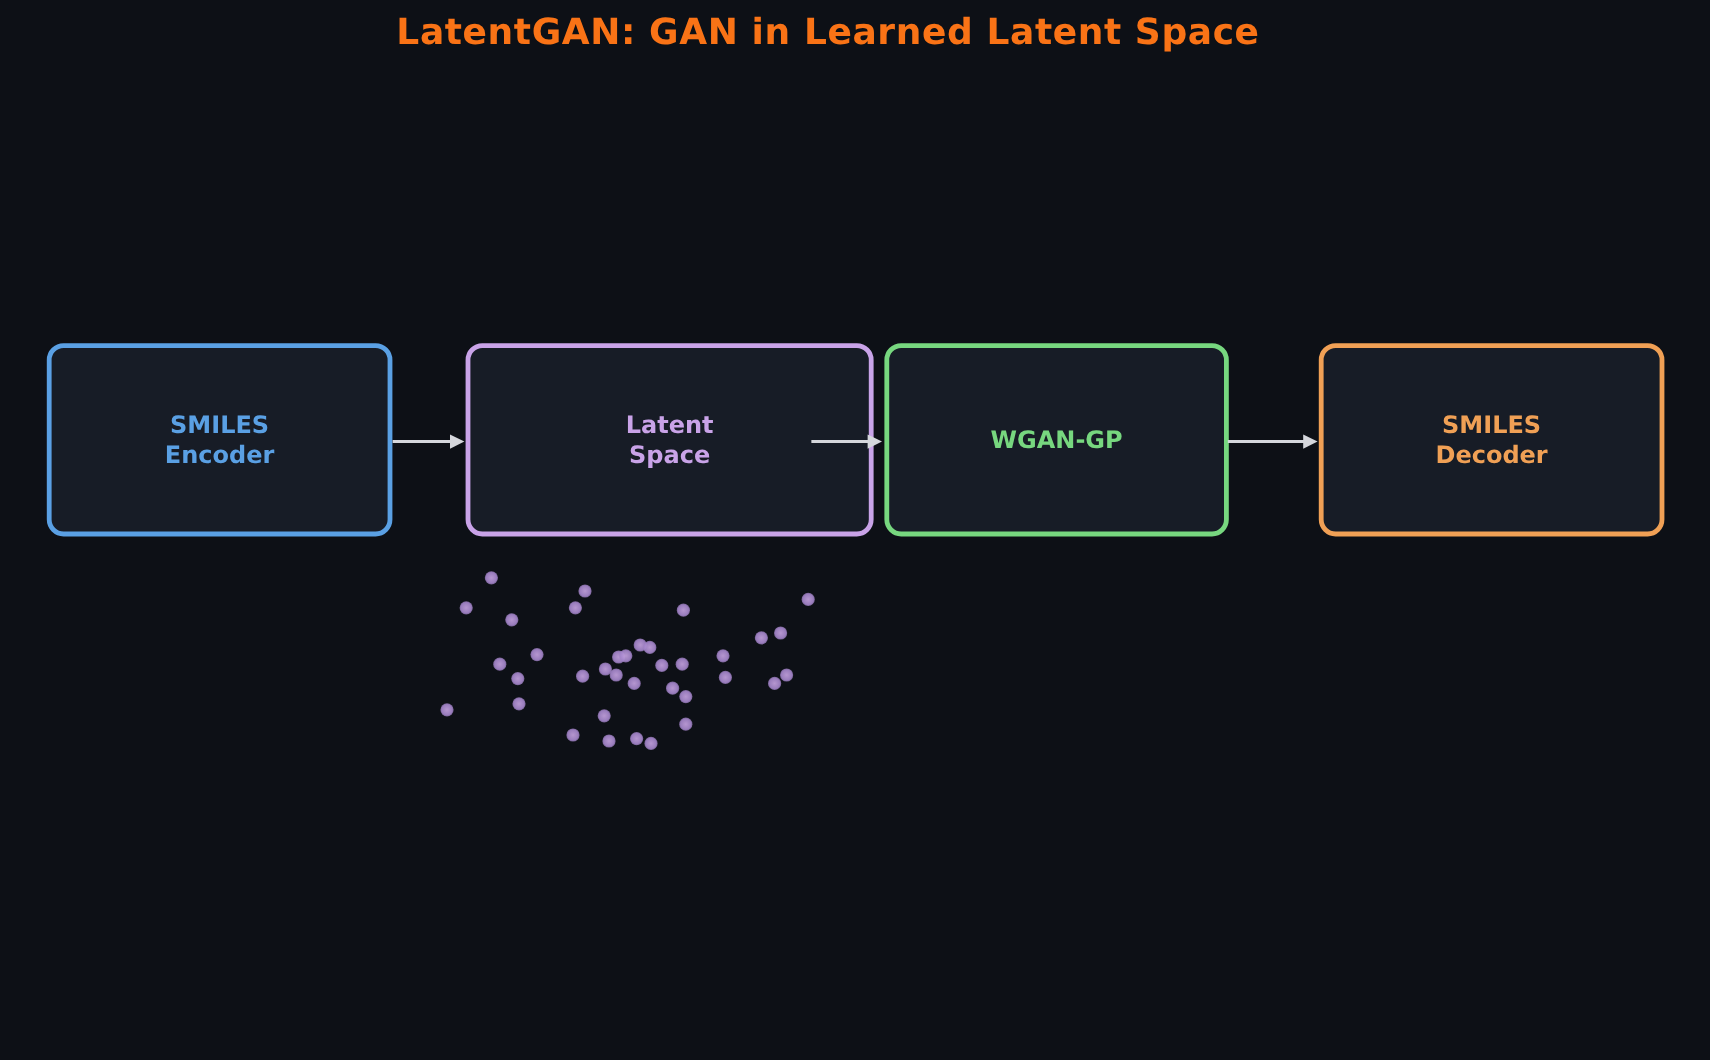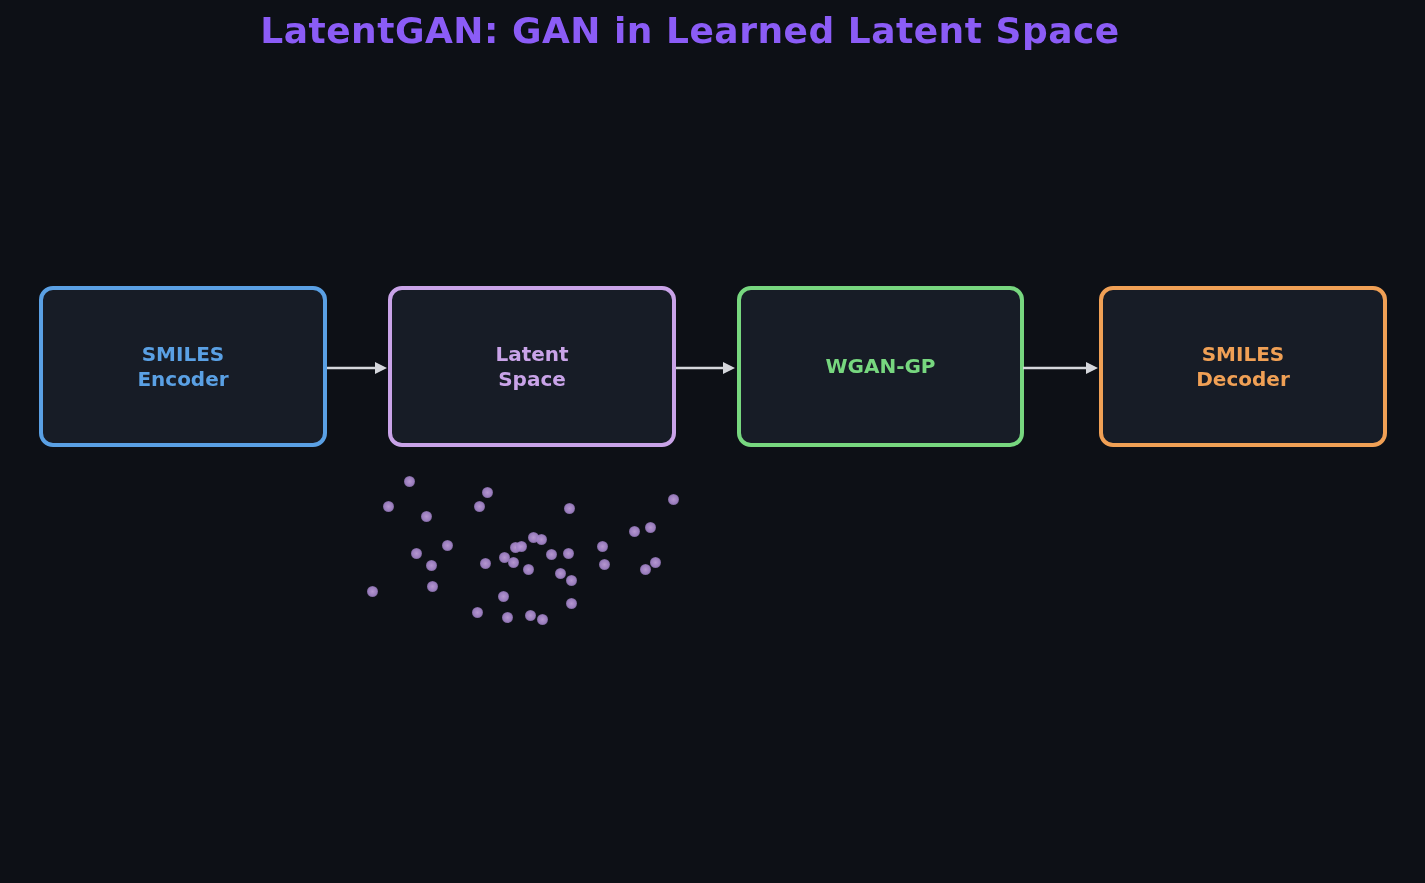--- a/index.html
+++ b/index.html
@@ -15,23 +15,23 @@
     overflow: hidden;
     font-family: "DejaVu Sans", sans-serif;
   }
   .title {
     position: absolute;
     top: 10px;
     left: 0;
     width: 1380px;
     margin: 0;
     text-align: center;
-    font-size: 36px;
+    font-size: 30px;
     font-weight: bold;
-    color: #8b5cf6;
+    color: #f97316;
     letter-spacing: 0.5px;
   }
   .box {
     position: absolute;
     top: 286px;
     height: 161px;
     box-sizing: border-box;
     background: #171c26;
     border: 4px solid #888;
     border-radius: 14px;
@@ -40,21 +40,21 @@
     justify-content: center;
   }
   .box-label {
     font-size: 20px;
     font-weight: bold;
     text-align: center;
     white-space: pre-line;
     line-height: 1.25;
   }
   .box-encoder { left: 39px;  width: 288px; }
-  .box-latent  { left: 388px; width: 288px; }
+  .box-latent  { left: 388px; width: 340px; }
   .box-wgan    { left: 737px; width: 287px; }
   .box-decoder { left: 1099px; width: 288px; }
   .arrow {
     position: absolute;
     top: 358px;
   }
   .scatter {
     position: absolute;
     left: 0; top: 0;
     width: 1425px;

